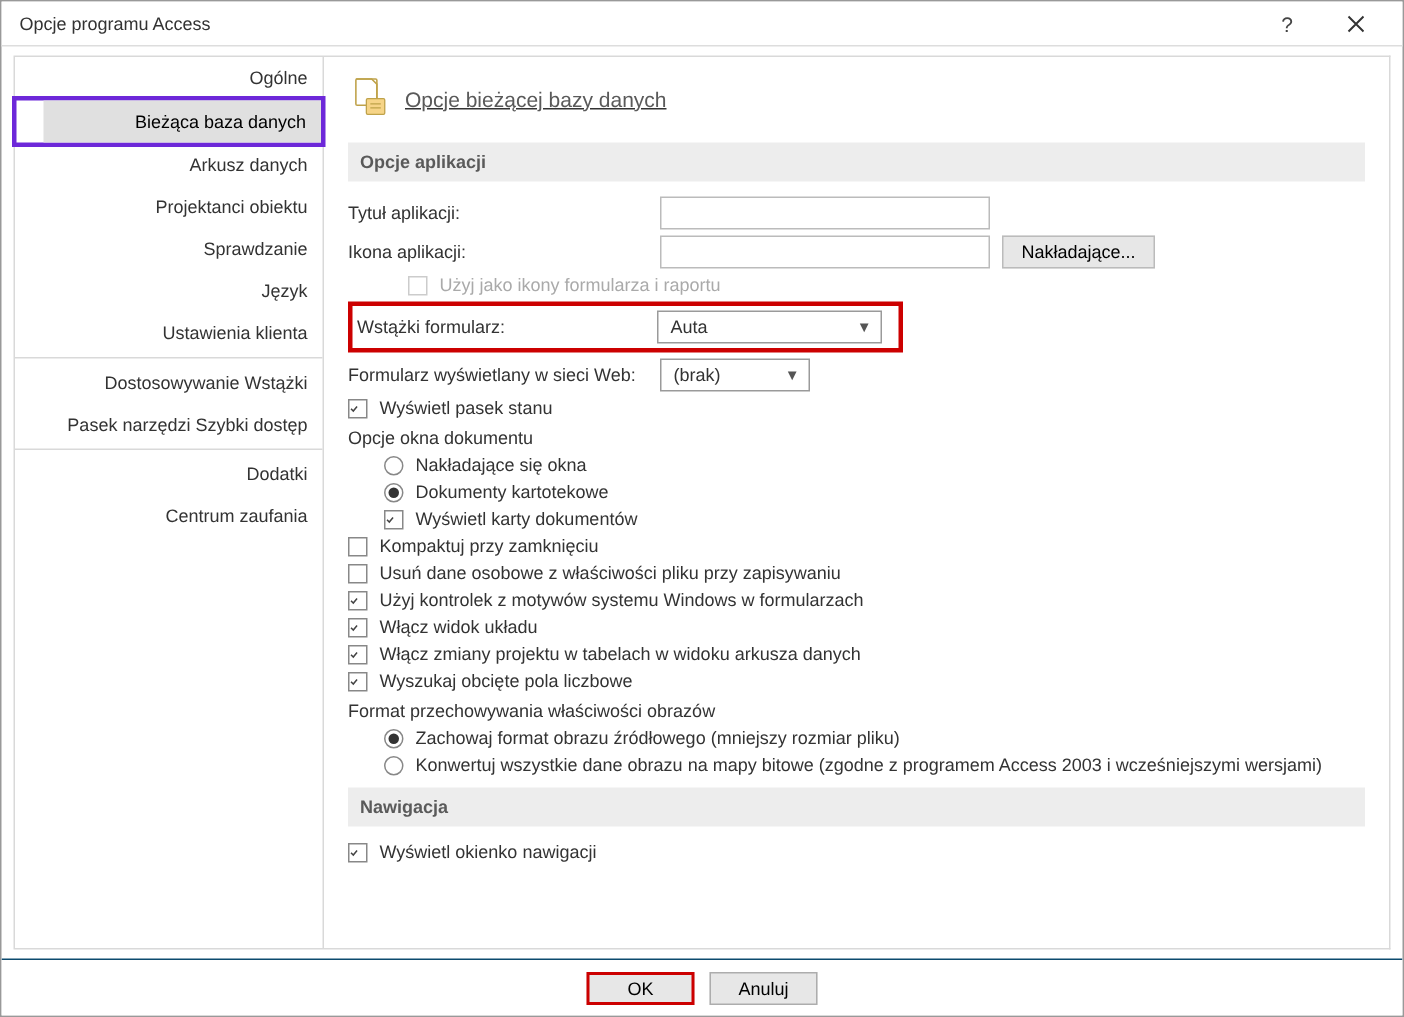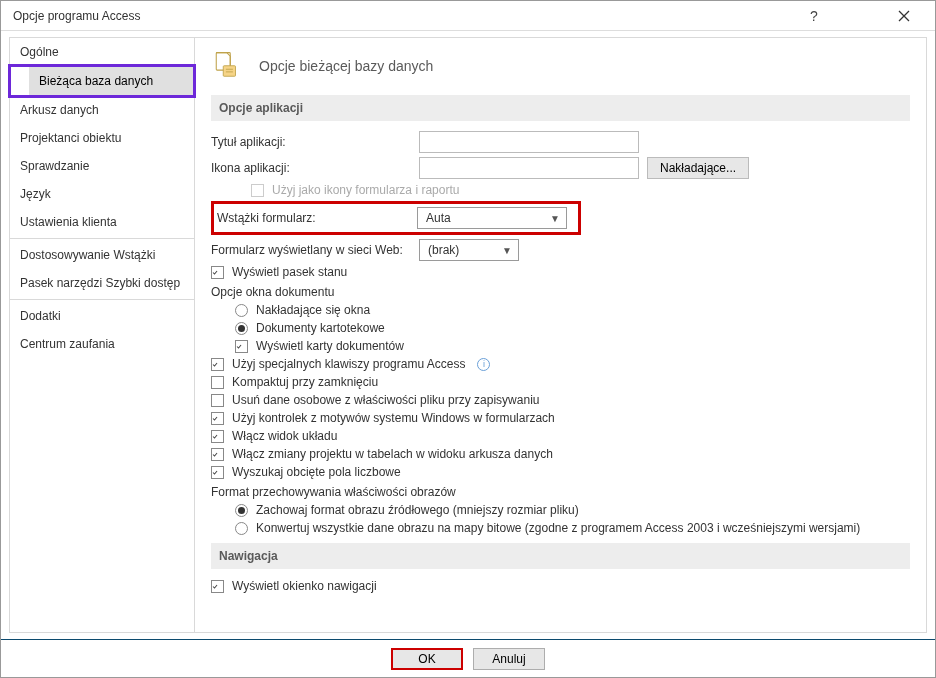--- a/index.html
+++ b/index.html
@@ -10,46 +10,45 @@
     background: #fff; color: #333;
     width: 936px; height: 678px;
     border: 1px solid #999;
     display: flex; flex-direction: column;
     overflow: hidden;
   }
   .titlebar {
     height: 30px; display: flex; align-items: center;
     padding: 0 8px 0 12px; border-bottom: 1px solid #ddd;
     background: #fff;
-    gap: 44px;
   }
   .titlebar .title { flex: 1; font-size: 12px; }
   .titlebar .tbtn {
     width: 46px; height: 30px; display:flex; align-items:center; justify-content:center;
     font-size: 14px; color:#444;
   }
   .dlg-body { flex: 1; display: flex; overflow: hidden; padding: 6px 8px;}
   .sidebar {
-    width: 186px; border: 1px solid #d9d9d9; background: #fff;
-    display: flex; flex-direction: column;
+    width: 207px; border: 1px solid #d9d9d9; background: #fff;
+    display: flex; flex-direction: column; text-align: right;
   }
   .side-item {
     padding: 7px 10px; color: #333; cursor: default;
   }
   .side-item.selected { background: #e0e0e0; color:#000; }
   .side-sep { height:1px; background:#d9d9d9; margin: 2px 0; }
   .highlight-box {
     border: 3px solid #6d28d9; margin: -2px; position: relative; z-index: 2; padding-left: 18px;
   }
   .content-wrap { flex:1; display:flex; border:1px solid #d9d9d9; border-left:none; position:relative;}
   .content {
     flex: 1; overflow-y: scroll; padding: 8px 16px 20px 16px;
     position: relative;
   }
-  .header-row { display:flex; align-items:center; gap:20px; margin: 4px 0 14px 0;}
+  .header-row { display:flex; align-items:center; gap:10px; margin: 4px 0 14px 0; text-decoration: underline;}
   .section-head {
     background: #ededed; color:#5a5a5a; font-weight:600;
     padding: 6px 8px; margin: 8px 0 10px 0;
   }
   .form-row { display:flex; align-items:center; gap: 8px; margin: 4px 0; min-height:22px;}
   .lbl { width: 200px; }
   input.text {
     border:1px solid #bbb; height:22px; width:220px; padding:0 4px; background:#fff;
   }
   button.btn {
@@ -206,29 +205,20 @@
     <div class="cb-row sub-indent">
       <span class="checkbox checked">
             <svg viewBox="0 0 12 12">
               <path class="check-svg" d="M2 6 L5 9 L10 3"></path>
             </svg>
           </span>
       <span>Wyświetl karty dokumentów</span>
     </div>
 
     <div class="cb-row">
-      <span class="checkbox checked">
-            <svg viewBox="0 0 12 12">
-              <path class="check-svg" d="M2 6 L5 9 L10 3"></path>
-            </svg>
-          </span>
-      <span>Użyj specjalnych klawiszy programu Access</span>
-      <span class="info-icon">i</span>
-    </div>
-    <div class="cb-row">
       <span class="checkbox"></span>
       <span>Kompaktuj przy zamknięciu</span>
     </div>
     <div class="cb-row">
       <span class="checkbox"></span>
       <span>Usuń dane osobowe z właściwości pliku przy zapisywaniu</span>
     </div>
     <div class="cb-row">
       <span class="checkbox checked">
             <svg viewBox="0 0 12 12">

